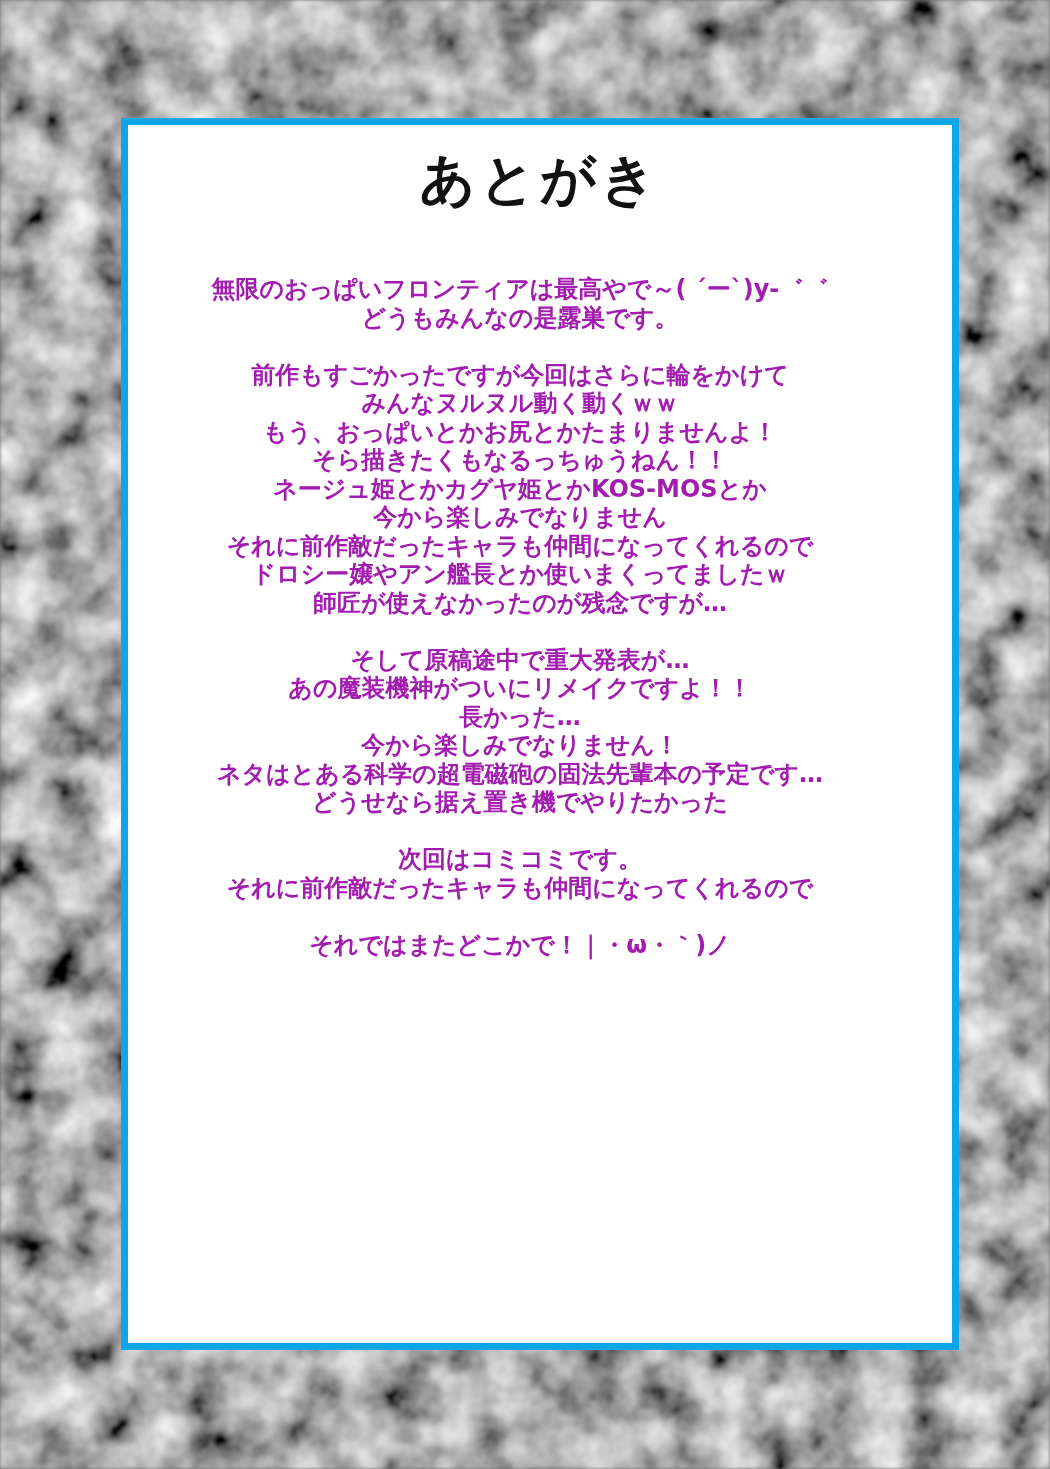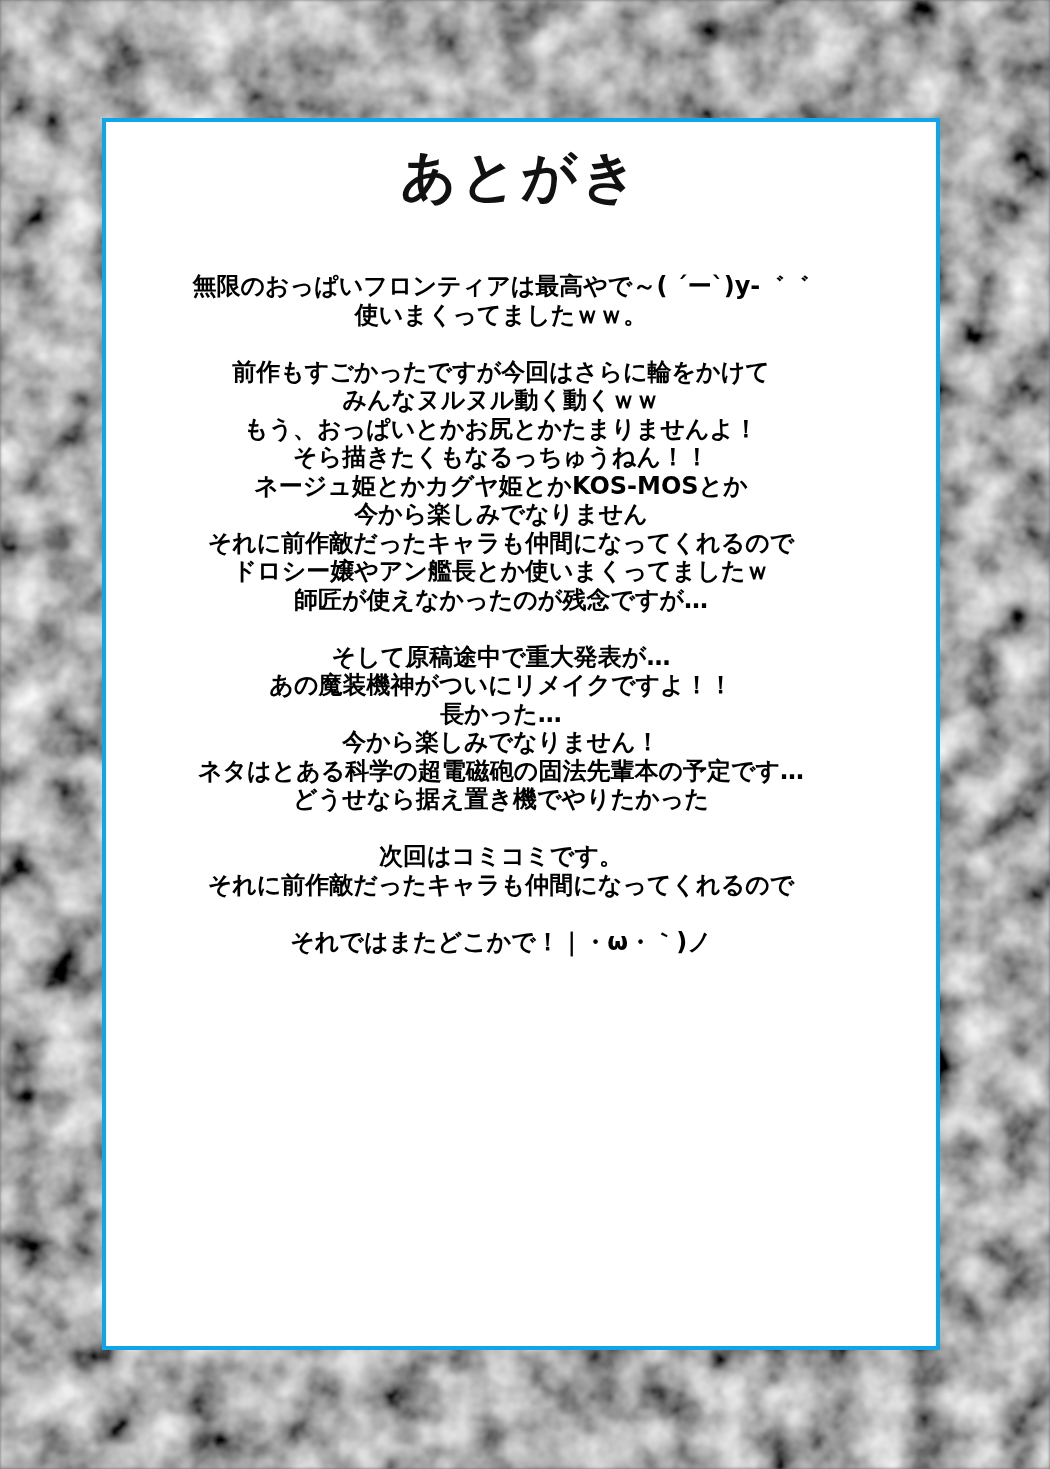--- a/index.html
+++ b/index.html
@@ -17,47 +17,47 @@
   .noise-bg {
     position: absolute;
     left: 0;
     top: 0;
     width: 1050px;
     height: 1469px;
     z-index: 0;
   }
   .page {
     position: absolute;
-    left: 102px;
+    left: 121px;
     top: 118px;
     width: 838px;
     height: 1232px;
     background: #ffffff;
-    border: 4px solid #0ea5e9;
+    border: 7px solid #0ea5e9;
     box-sizing: border-box;
     z-index: 1;
     color: #0a0a0a;
   }
   .page-title {
     margin: 20px 0 0 0;
     text-align: center;
     font-size: 55px;
     line-height: 68px;
     font-weight: bold;
     letter-spacing: 4px;
     color: #111111;
   }
   .afterword {
     margin-top: 62px;
     padding-right: 40px;  
     text-align: center;
     font-size: 24px;
     line-height: 28.5px;
     font-weight: bold;
-    color: #000000;
+    color: #a21caf;
     letter-spacing: 0px;
   }
   .para + .para {
     margin-top: 28.5px;
   }
   .line {
     white-space: nowrap;
   }
 </style>
 </head>
@@ -79,21 +79,21 @@
     <rect width="1050" height="1469" fill="#6a6a6a"></rect>
     <rect width="1050" height="1469" filter="url(#grain)"></rect>
   </svg>
 </div>
 
 <div class="page">
   <h1 class="page-title">あとがき</h1>
   <div class="afterword">
       <div class="para">
         <div class="line">無限のおっぱいフロンティアは最高やで～( ´ー`)y-゛゛</div>
-        <div class="line">使いまくってましたｗｗ。</div>
+        <div class="line">どうもみんなの是露巣です。</div>
       </div>
       <div class="para">
         <div class="line">前作もすごかったですが今回はさらに輪をかけて</div>
         <div class="line">みんなヌルヌル動く動くｗｗ</div>
         <div class="line">もう、おっぱいとかお尻とかたまりませんよ！</div>
         <div class="line">そら描きたくもなるっちゅうねん！！</div>
         <div class="line">ネージュ姫とかカグヤ姫とかKOS-MOSとか</div>
         <div class="line">今から楽しみでなりません</div>
         <div class="line">それに前作敵だったキャラも仲間になってくれるので</div>
         <div class="line">ドロシー嬢やアン艦長とか使いまくってましたｗ</div>

